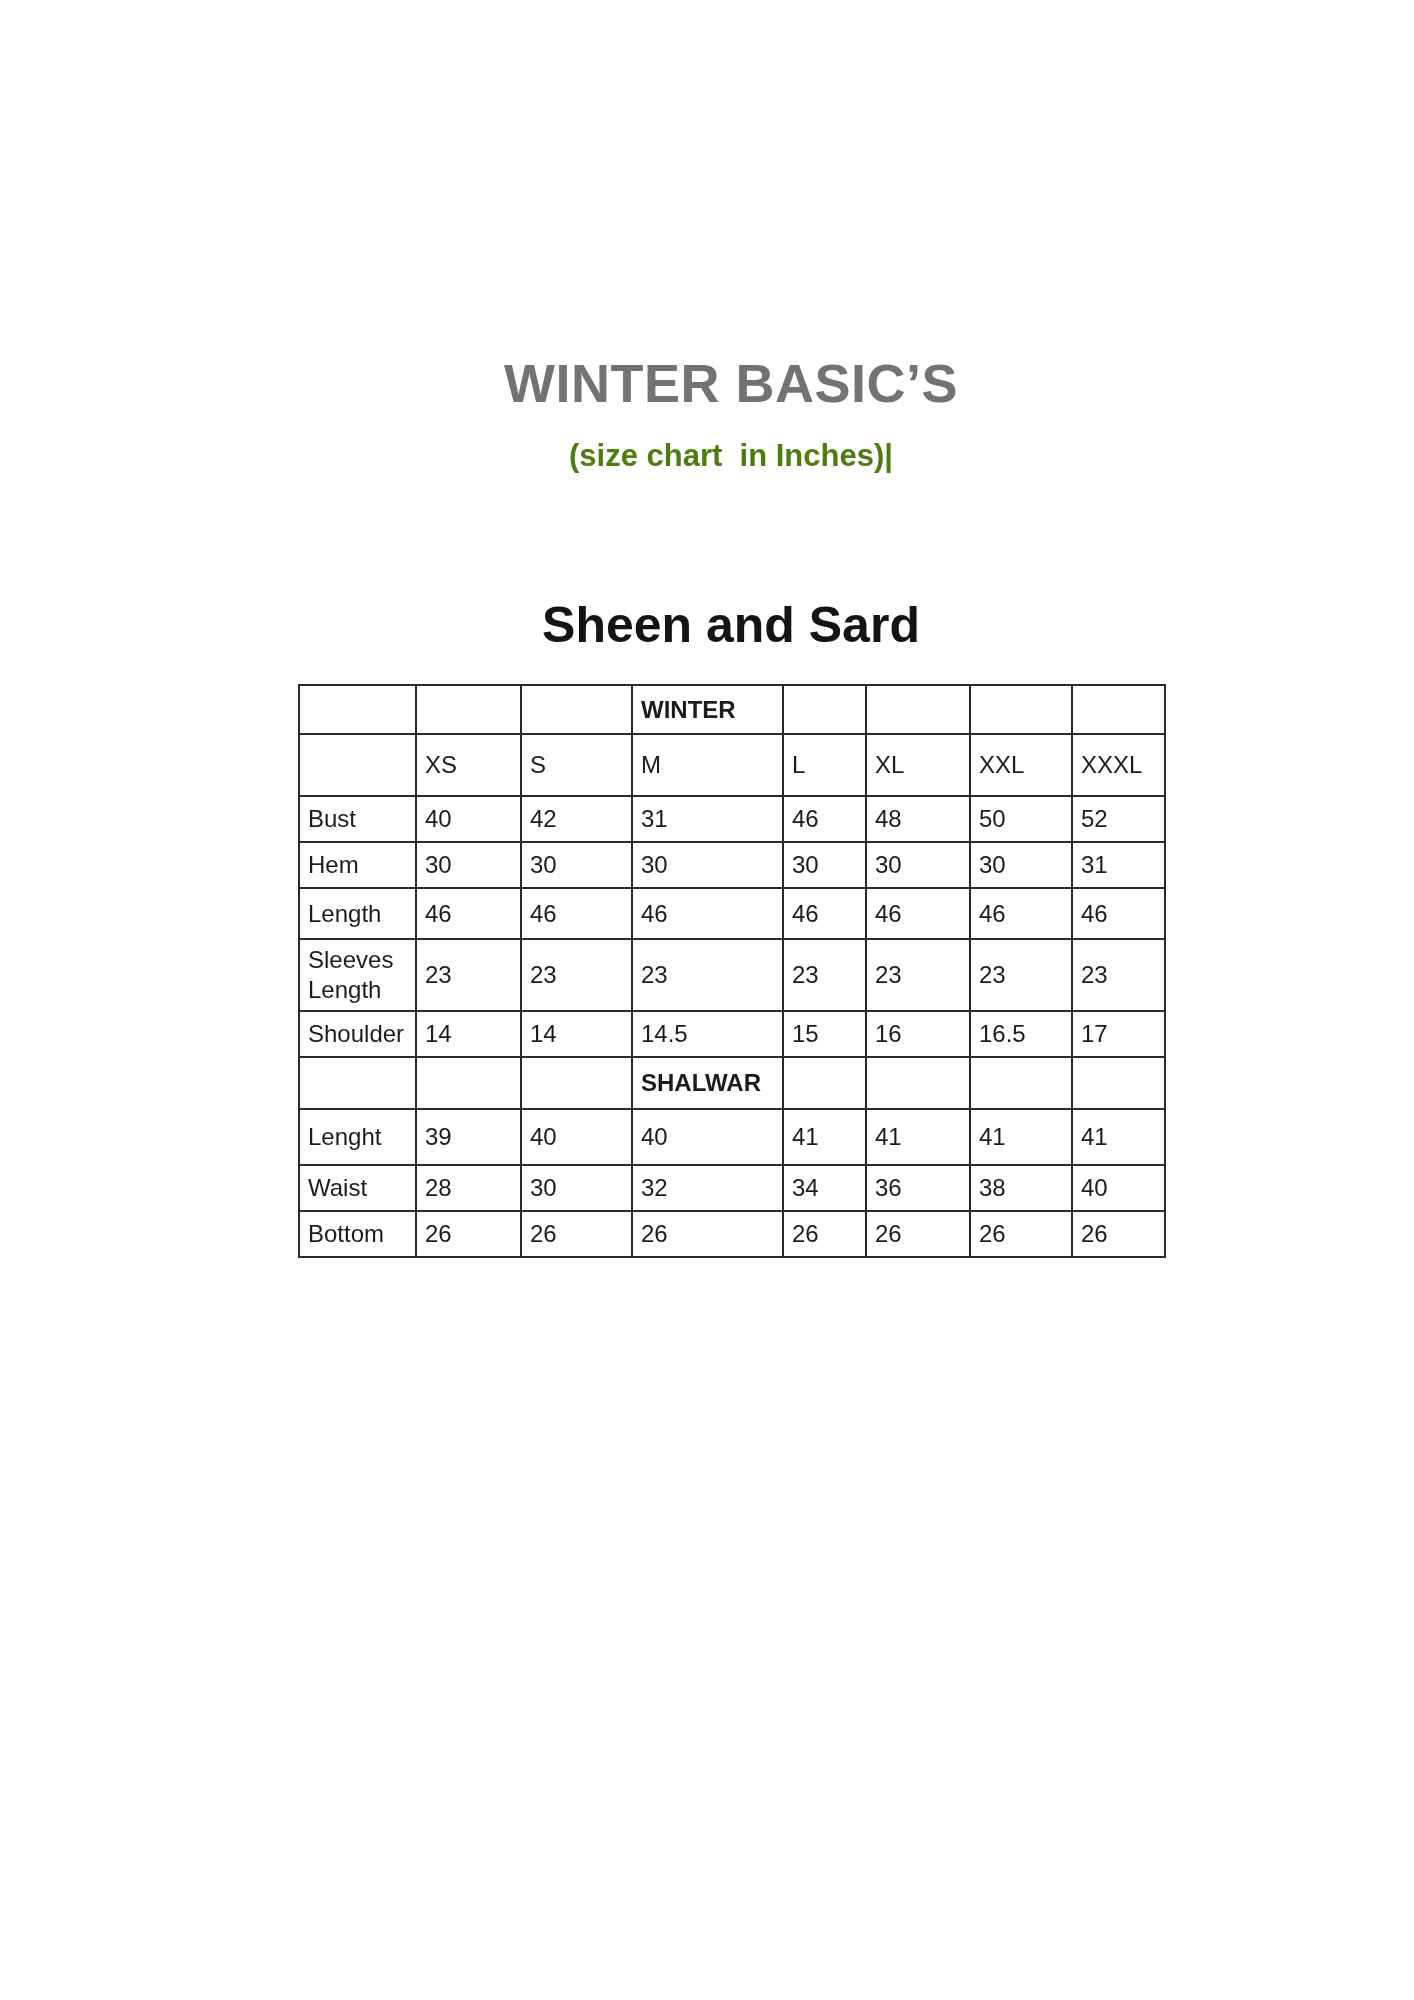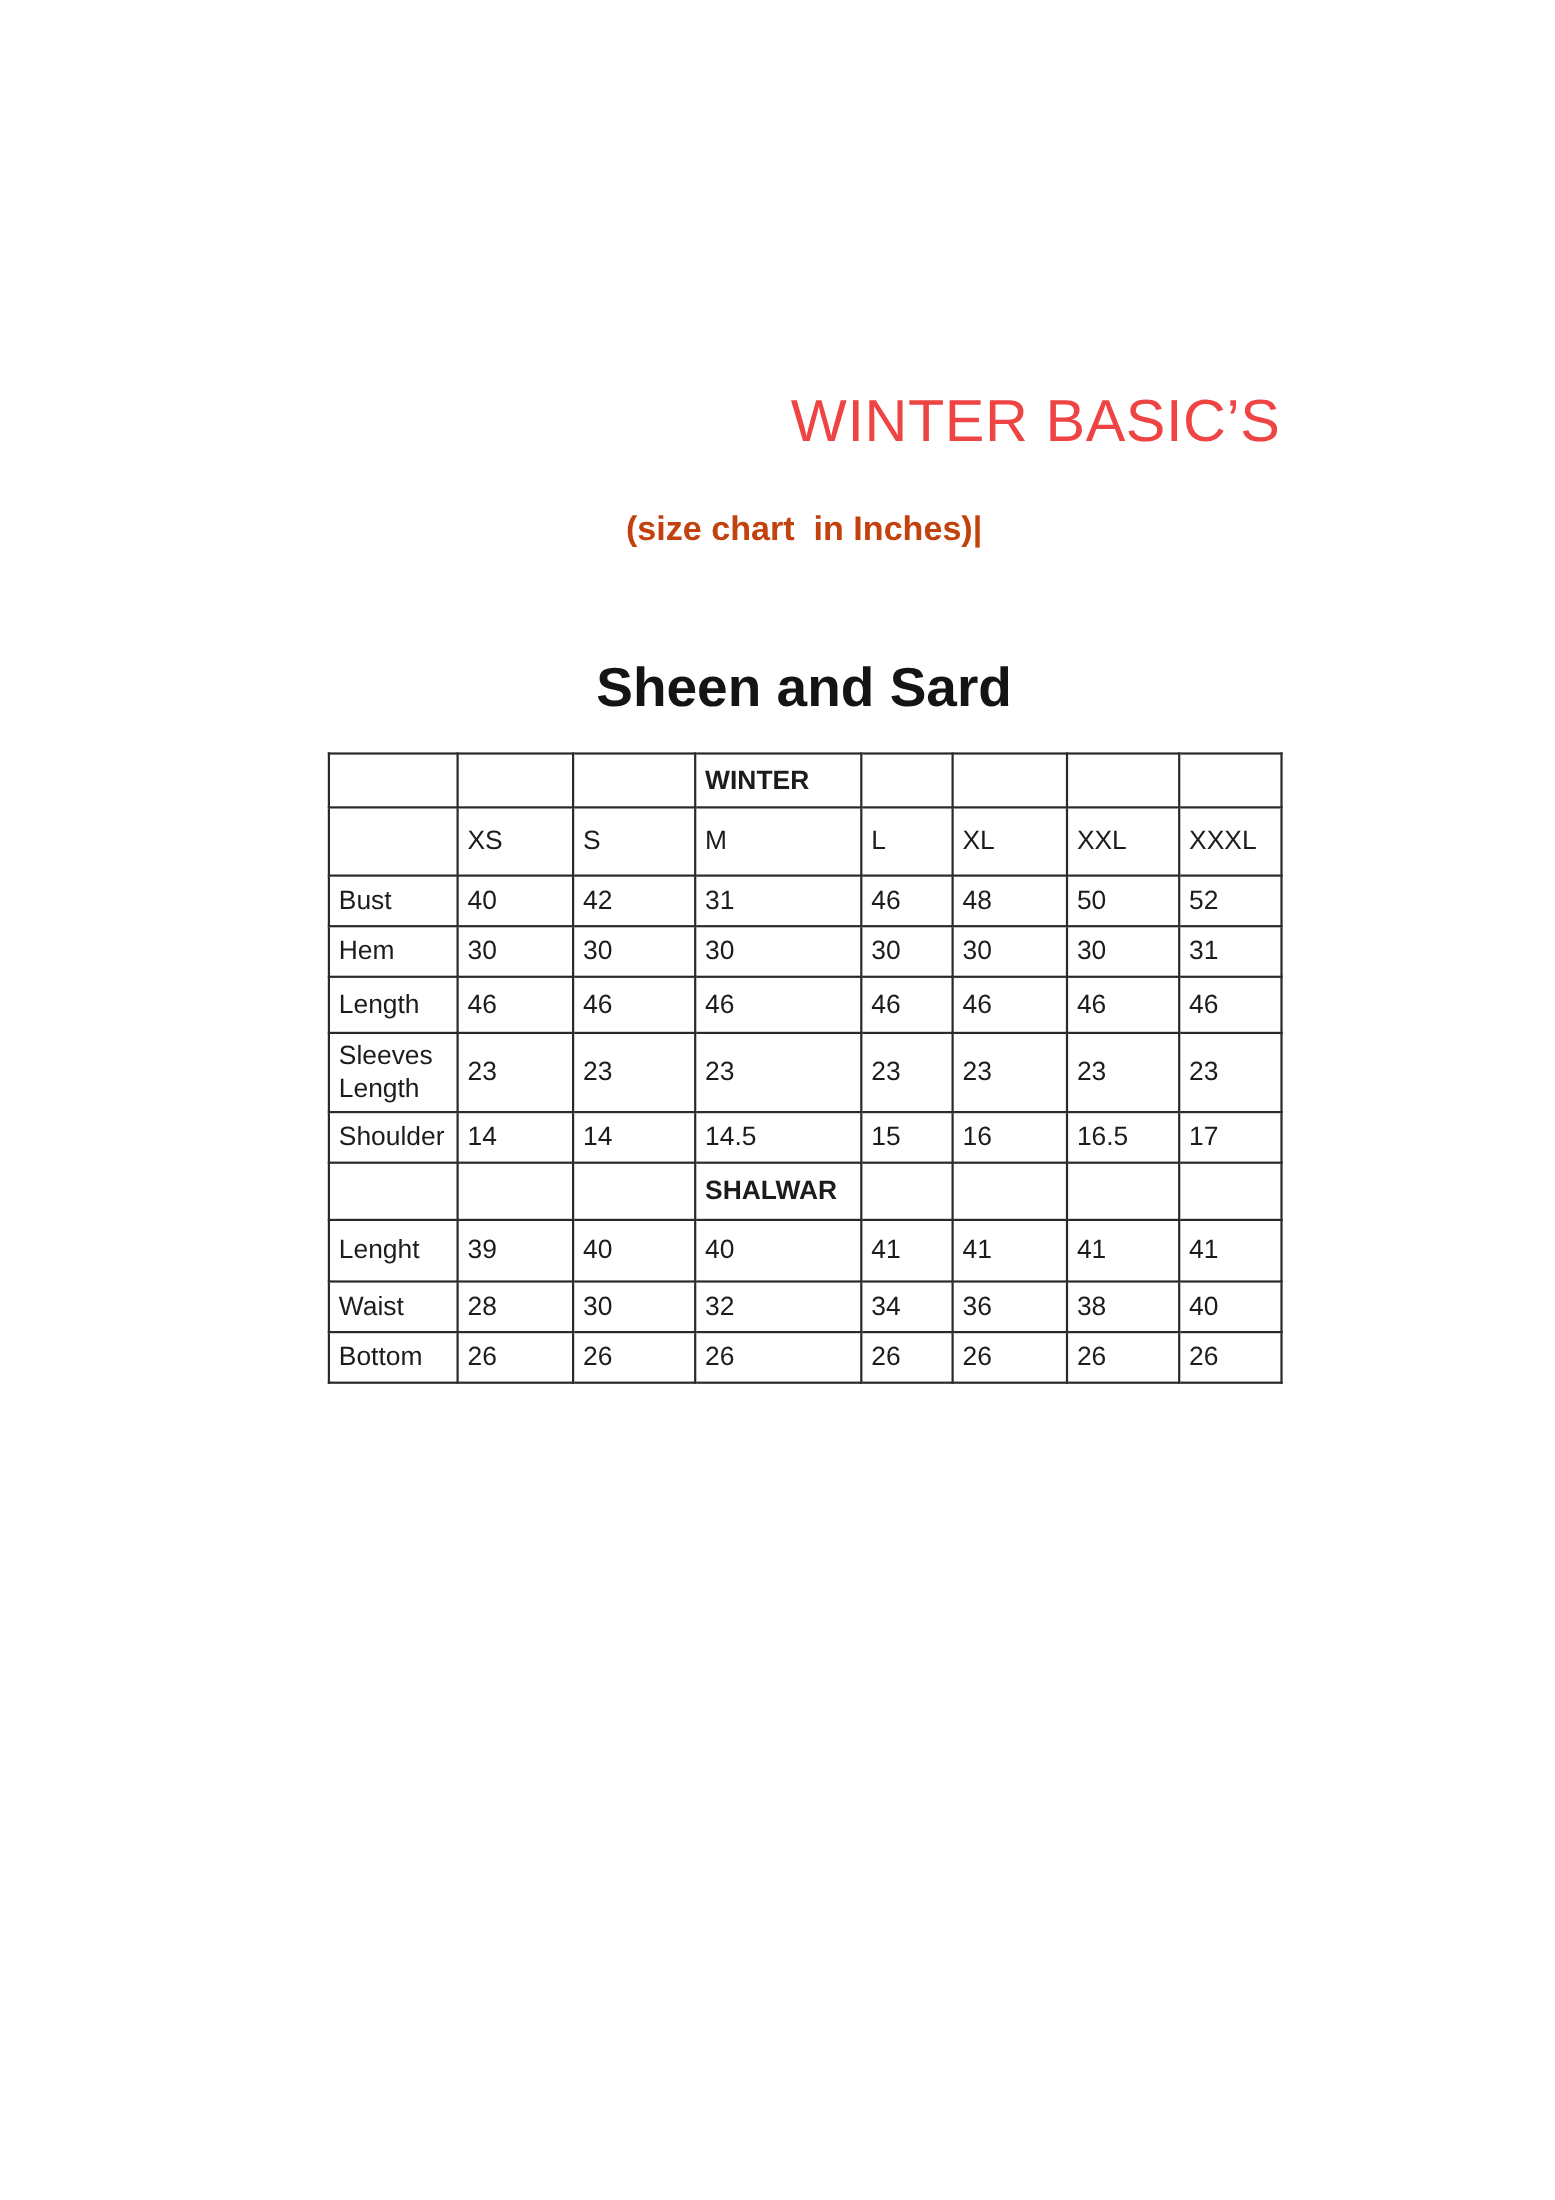--- a/index.html
+++ b/index.html
@@ -18,33 +18,31 @@
   }
   .headings {
     position: absolute;
     left: 298px;
     width: 866px;
     text-align: center;
   }
   .title {
     top: 352px;
     font-size: 54px;
-    font-weight: 400;
+    font-weight: 700;
     letter-spacing: 0.5px;
-    color: #ef4444;
+    color: #737373;
     white-space: pre;
-    text-align: right;
   }
   .subtitle {
     top: 438px;
     font-size: 31px;
     font-weight: 700;
-    color: #c2410c;
+    color: #4d7c0f;
     white-space: pre;
-    margin-top: 25px;
   }
   .brand {
     top: 596px;
     font-size: 50px;
     font-weight: 700;
     color: #141414;
     white-space: pre;
   }
   table.size-chart {
     position: absolute;

